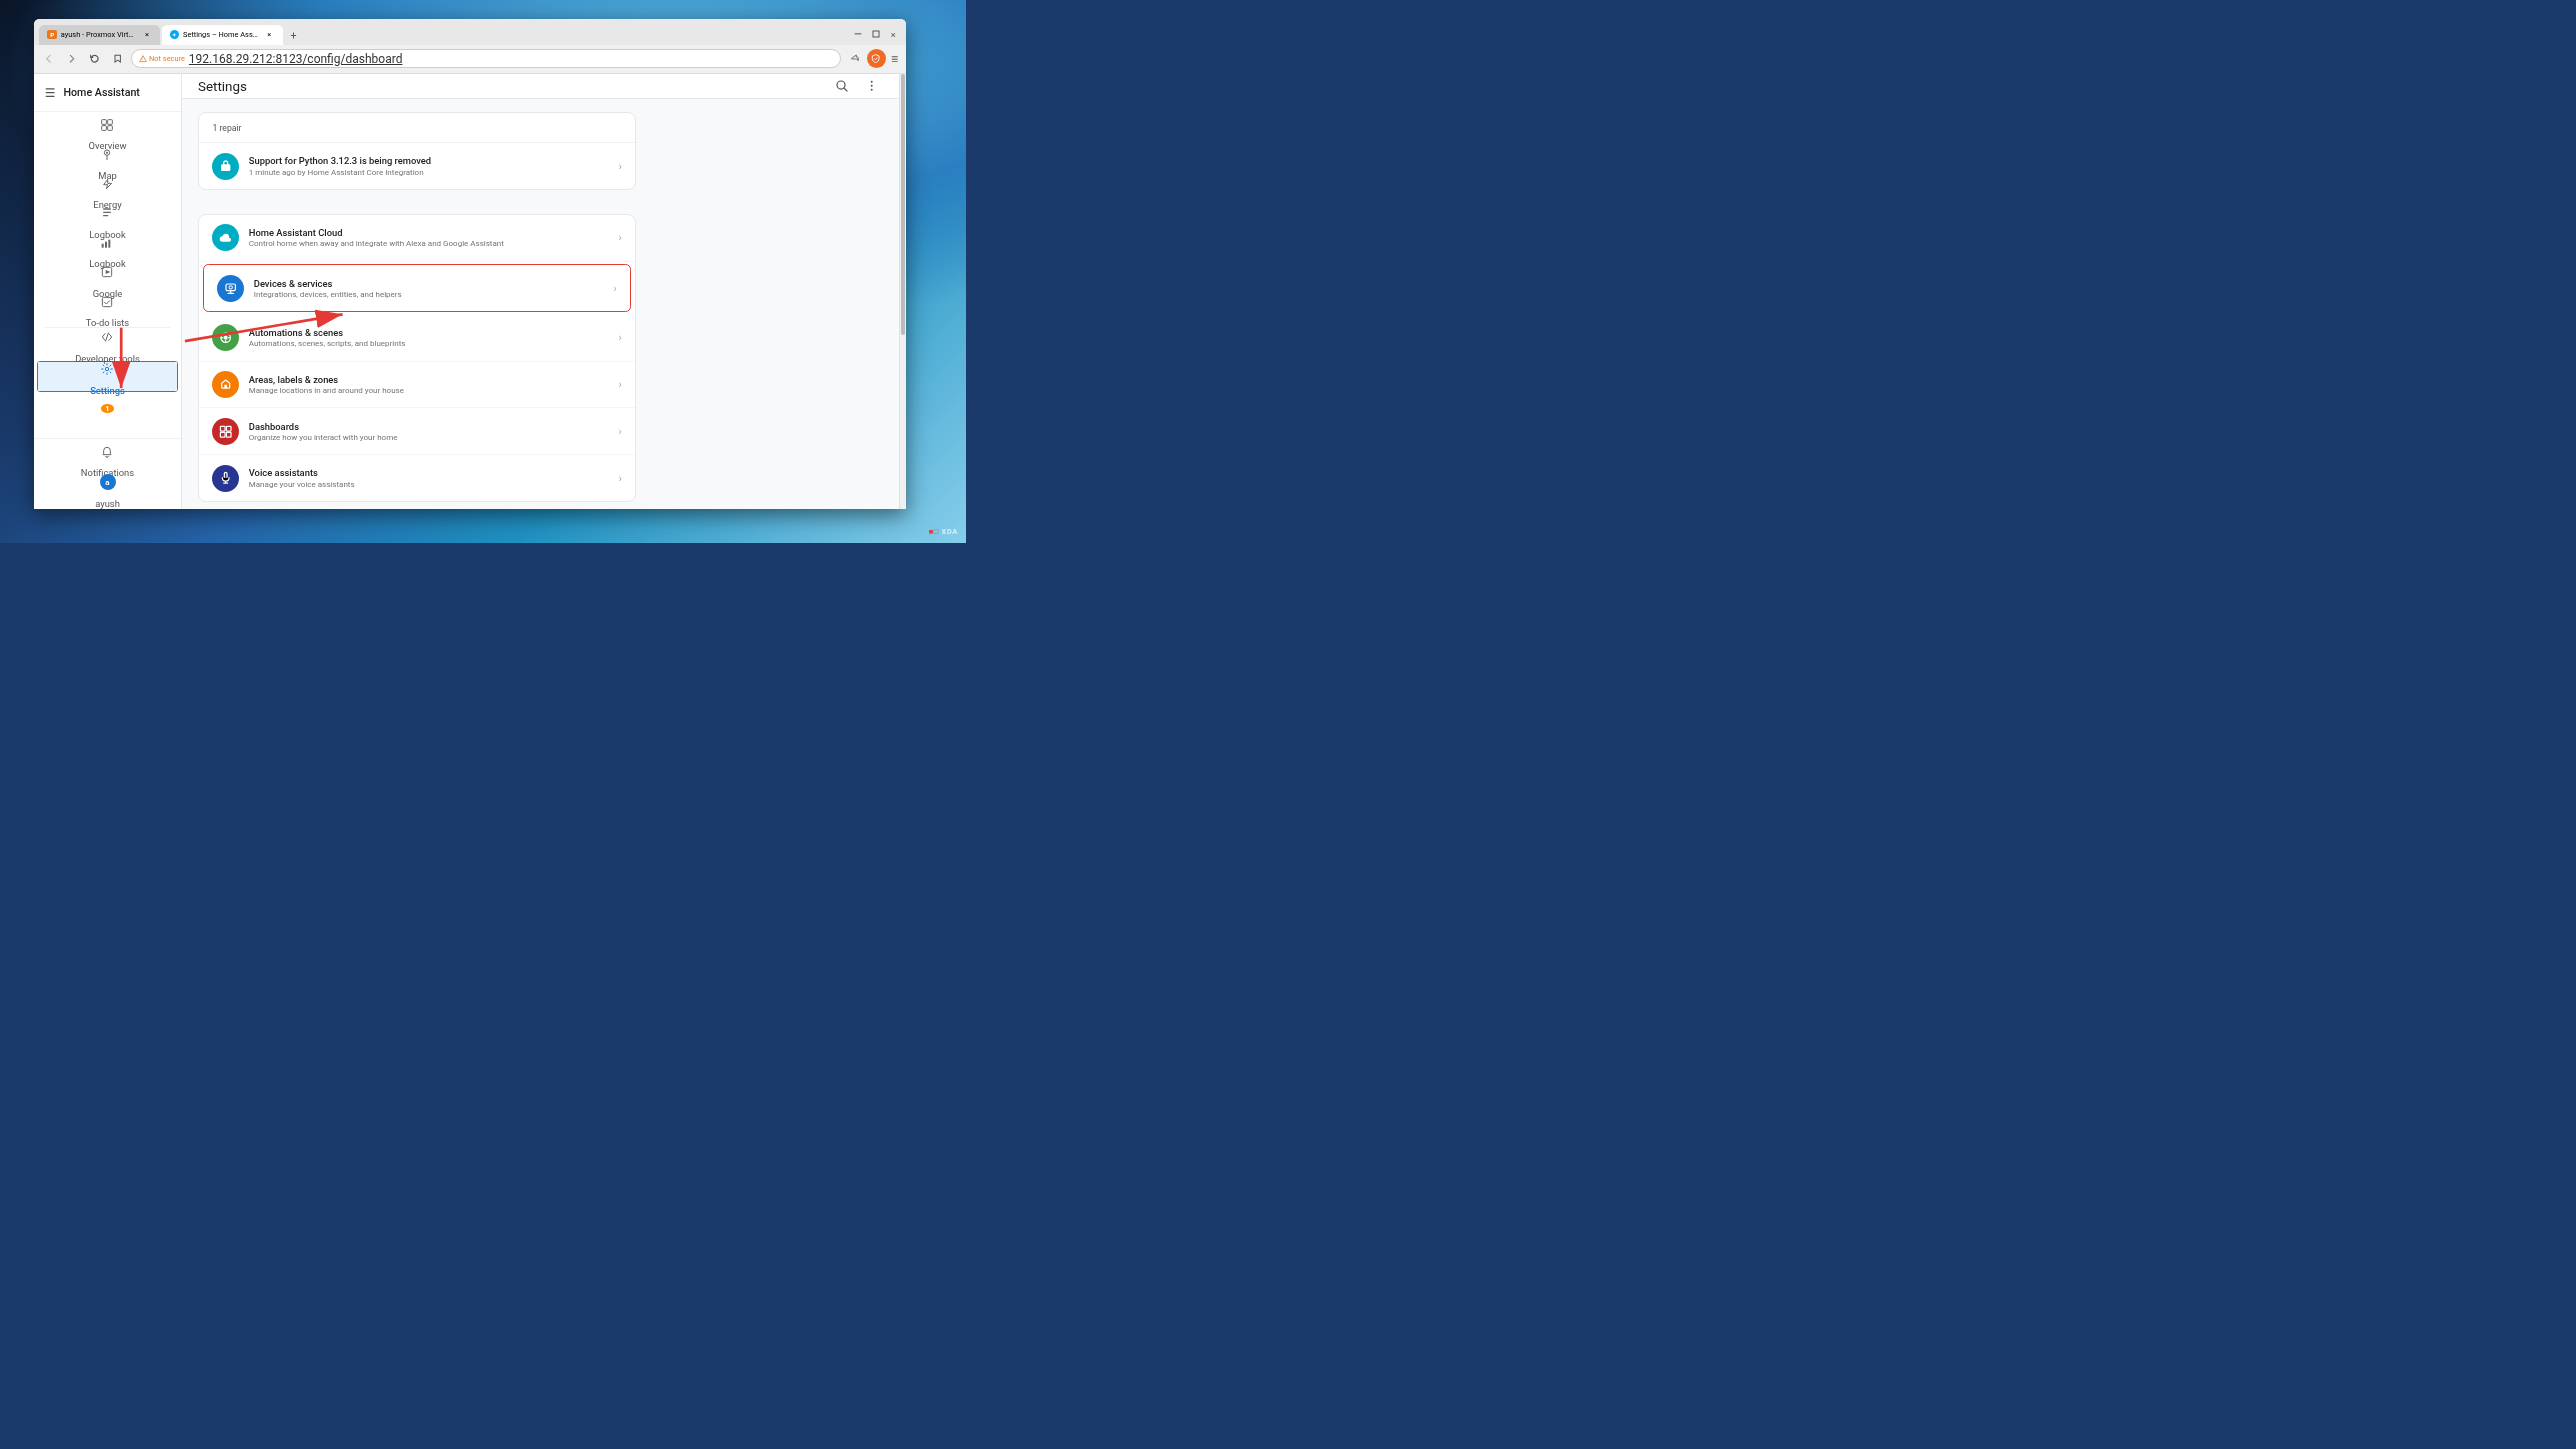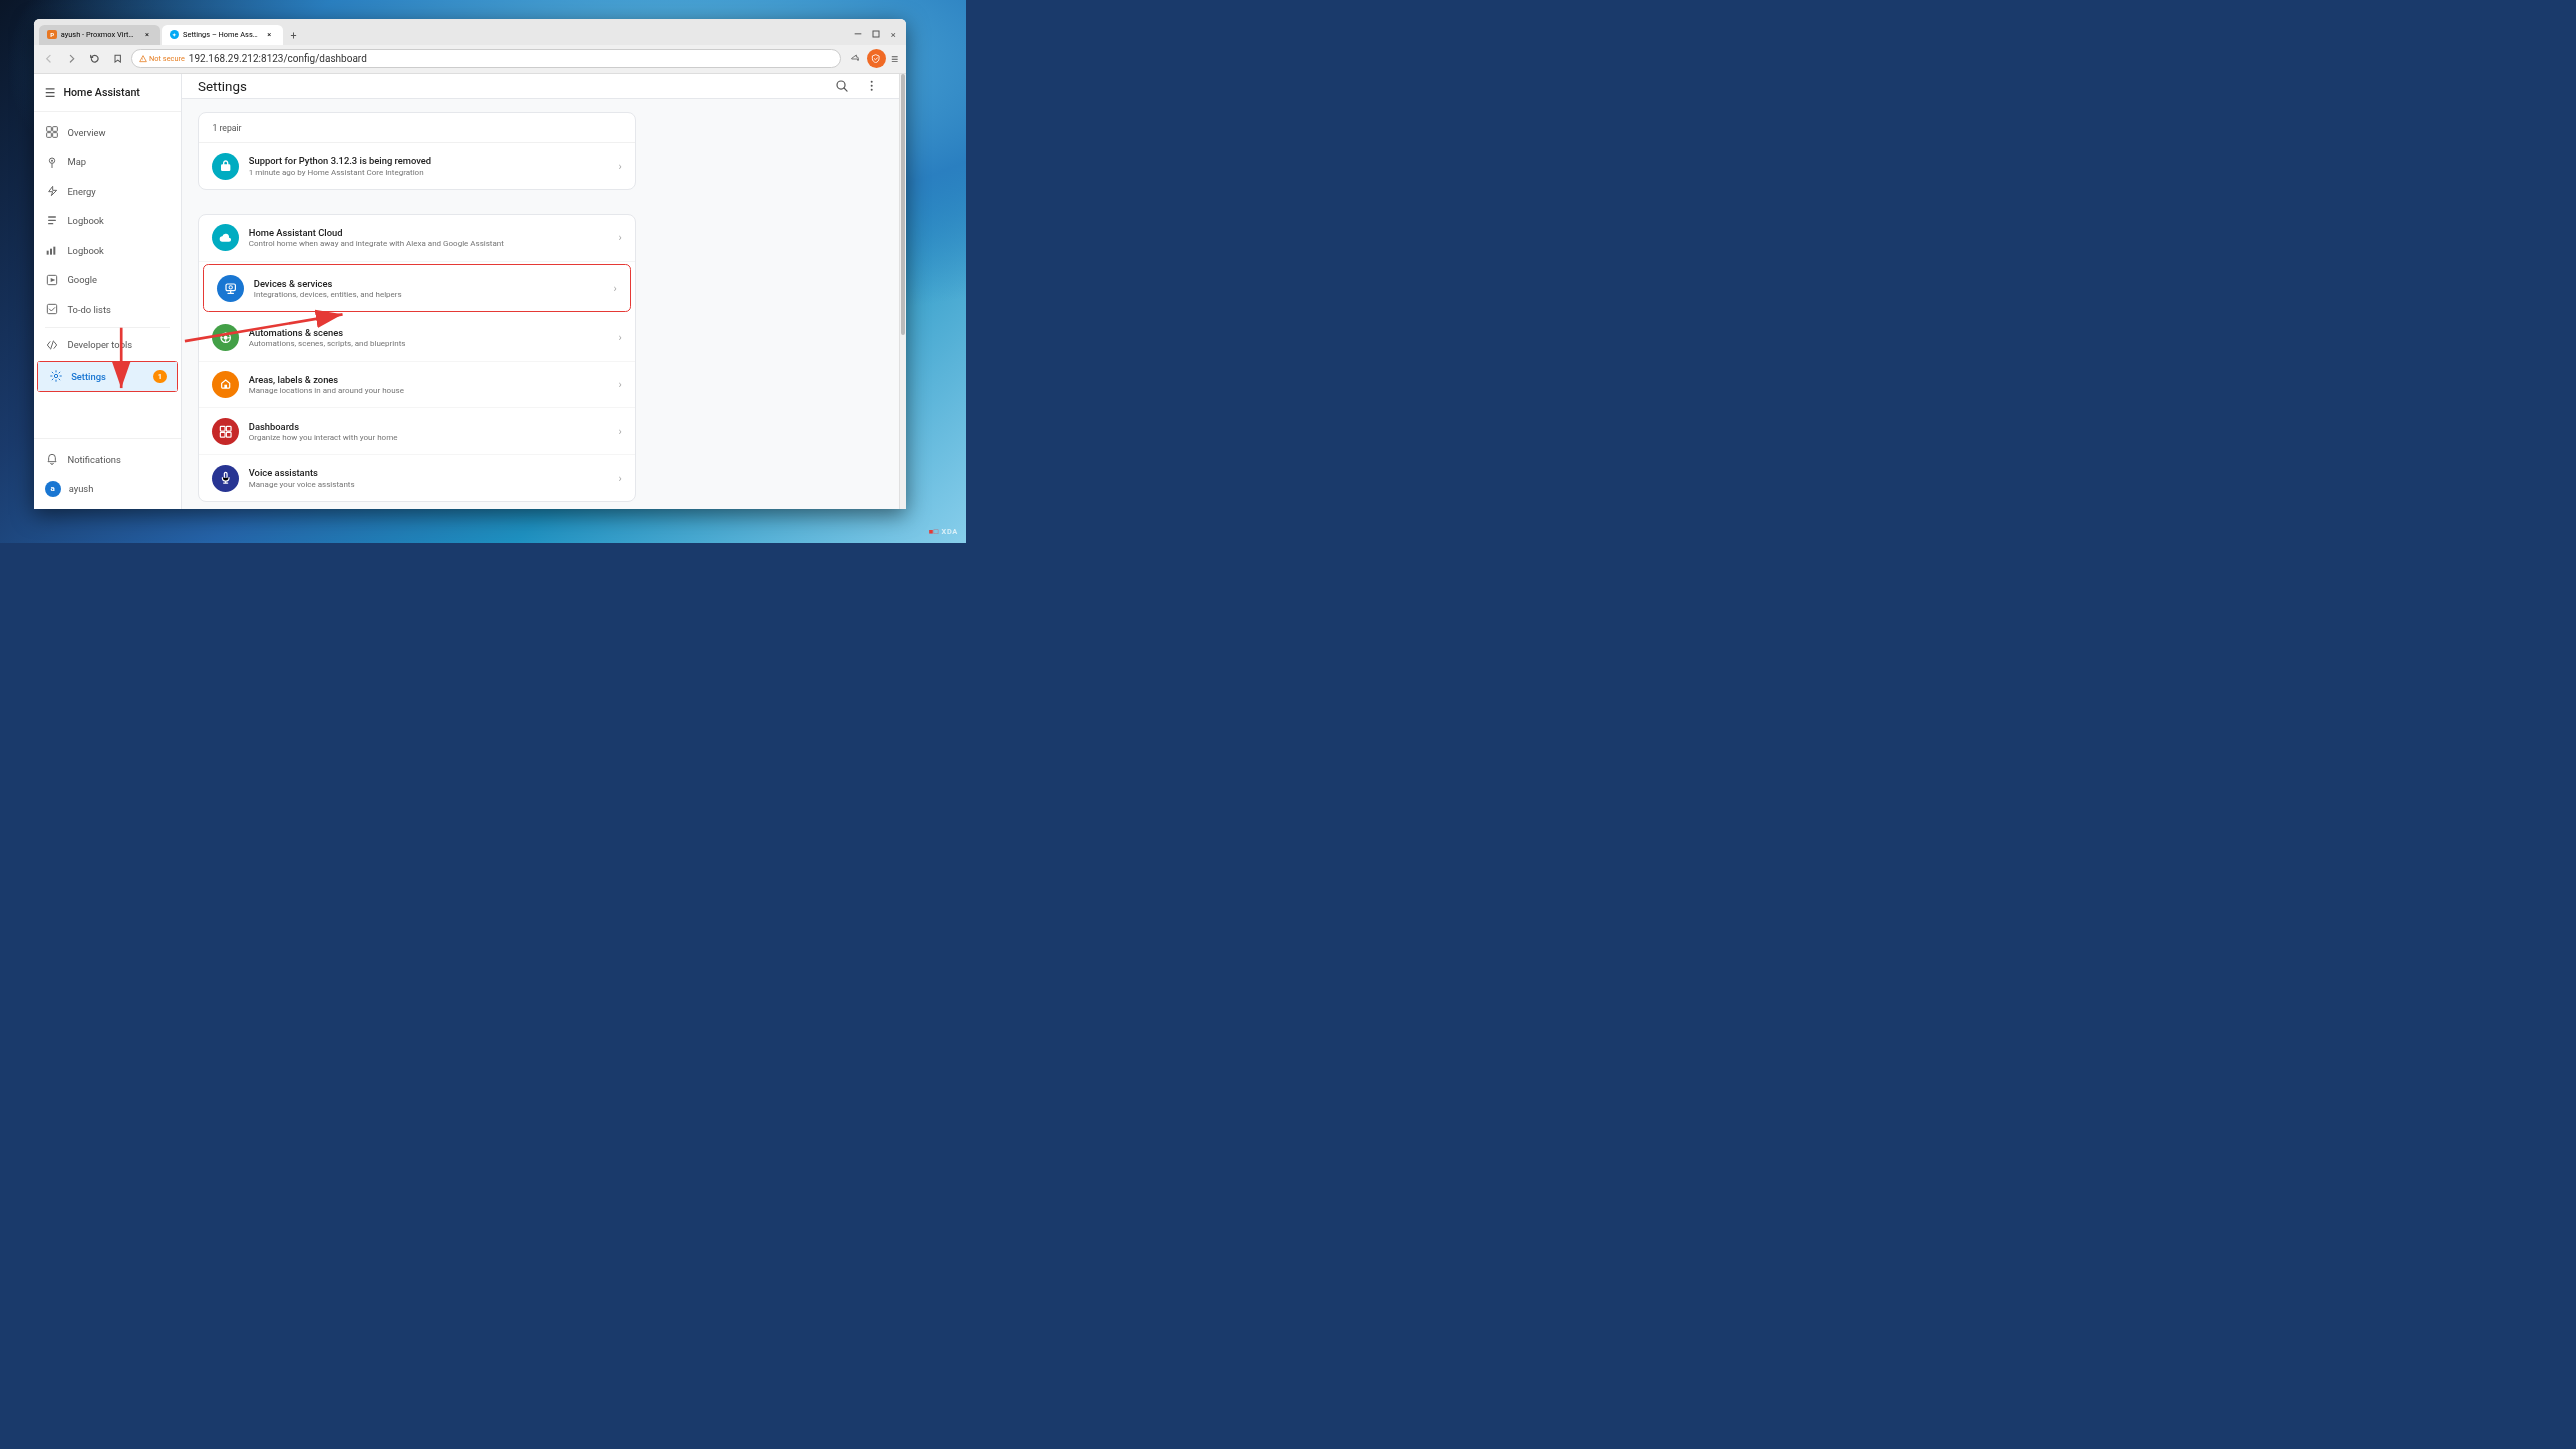--- a/index.html
+++ b/index.html
@@ -156,21 +156,21 @@
       color: #333;
     }
     .addr-warning {
       color: #e67e22;
       font-size: 7.4px;
       display: flex;
       align-items: center;
       gap: 2px;
       text-align: center;
     }
-    .addr-url { color: #333; font-size: 10px; }
+    .addr-url { color: #333; font-size: 12px; text-decoration: underline; }
     .addr-actions {
       display: flex;
       gap: 2.7px;
     }
     .addr-action-btn {
       width: 19px;
       height: 19px;
       border-radius: 50%;
       display: flex;
       align-items: center;
@@ -236,20 +236,21 @@
       height: 29.5px;
       display: flex;
       align-items: center;
       gap: 8px;
       padding: 0 10.7px;
       cursor: pointer;
       color: #555;
       font-size: 9.4px;
       border-radius: 0;
       transition: background 0.1s;
+      flex-direction: column;
     }
     .nav-icon {
       width: 14.8px;
       height: 14.8px;
       display: flex;
       align-items: center;
       justify-content: center;
       font-size: 10.7px;
       color: #666;
       flex-shrink: 0;

